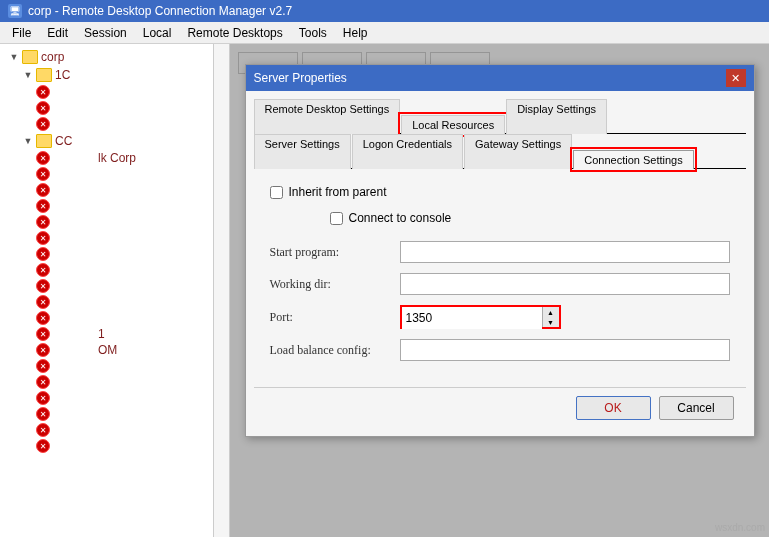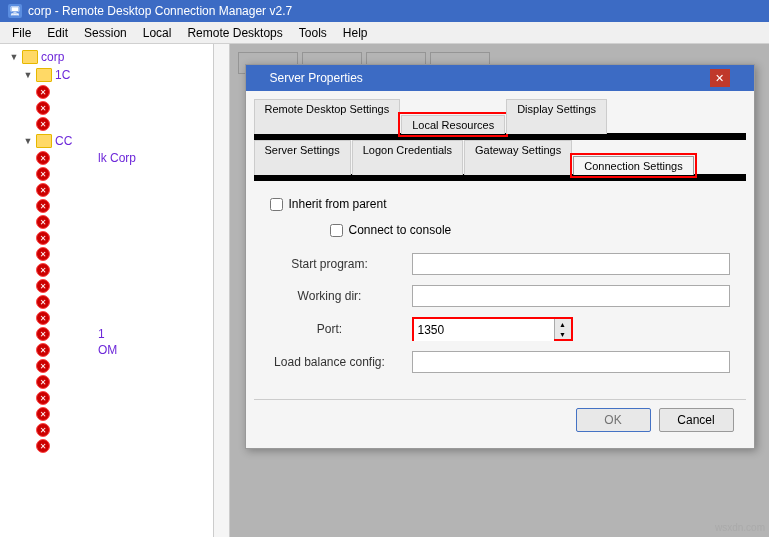--- a/index.html
+++ b/index.html
@@ -128,21 +128,21 @@
       background: #ffd966;
       border: 1px solid #e6b800;
       border-radius: 1px;
       margin-right: 3px;
       position: relative;
       display: inline-block;
     }
 
     .tree-label {
       font-size: 12px;
-      color: #6d28d9;
+      color: #7f1d1d;
     }
 
     
     .content-area {
       flex: 1;
       background: #d4d4d4;
       padding: 8px;
       display: flex;
       flex-direction: column;
       gap: 4px;
@@ -188,21 +188,21 @@
       box-shadow: 2px 2px 8px rgba(0,0,0,0.3);
     }
 
     .dialog-title-bar {
       background: #3c6bc4;
       color: white;
       height: 26px;
       display: flex;
       align-items: center;
       justify-content: space-between;
-      padding: 0 24px;
+      padding: 0 8px;
       font-size: 12px;
     }
 
     .dialog-close-btn {
       width: 20px;
       height: 18px;
       background: #c0392b;
       border: none;
       color: white;
       font-size: 11px;
@@ -213,21 +213,21 @@
     }
 
     .dialog-body {
       padding: 8px;
     }
 
     
     .tab-row {
       display: flex;
       flex-wrap: wrap;
-      border-bottom: 7px solid #000000;
+      border-bottom: 1px solid #000000;
       margin-bottom: 8px;
     }
 
     .tab {
       padding: 3px 10px;
       font-size: 11px;
       cursor: pointer;
       background: #e8e8e8;
       border: 1px solid #ccc;
       border-bottom: none;
@@ -270,24 +270,25 @@
       margin-right: 6px;
     }
 
     .form-row {
       display: flex;
       align-items: center;
       margin-bottom: 10px;
     }
     .form-label {
       width: 120px;
-      text-align: center;
-      margin-right: 22px;
+      text-align: left;
+      margin-right: 10px;
       font-size: 12px;
       color: #333;
+      font-family: Liberation Serif, serif;
     }
     .form-input {
       flex: 1;
       height: 22px;
       border: 1px solid #aaa;
       padding: 0 4px;
       font-size: 12px;
       background: white;
     }
 
@@ -340,21 +341,21 @@
     }
 
     .btn-ok {
       width: 75px;
       height: 24px;
       background: #e8e8e8;
       border: 1px solid #4472c4;
       border-radius: 2px;
       font-size: 12px;
       cursor: pointer;
-      color: #737373;
+      color: #b91c1c;
     }
 
     .btn-cancel {
       width: 75px;
       height: 24px;
       background: #e8e8e8;
       border: 1px solid #999;
       border-radius: 2px;
       font-size: 12px;
       cursor: pointer;

